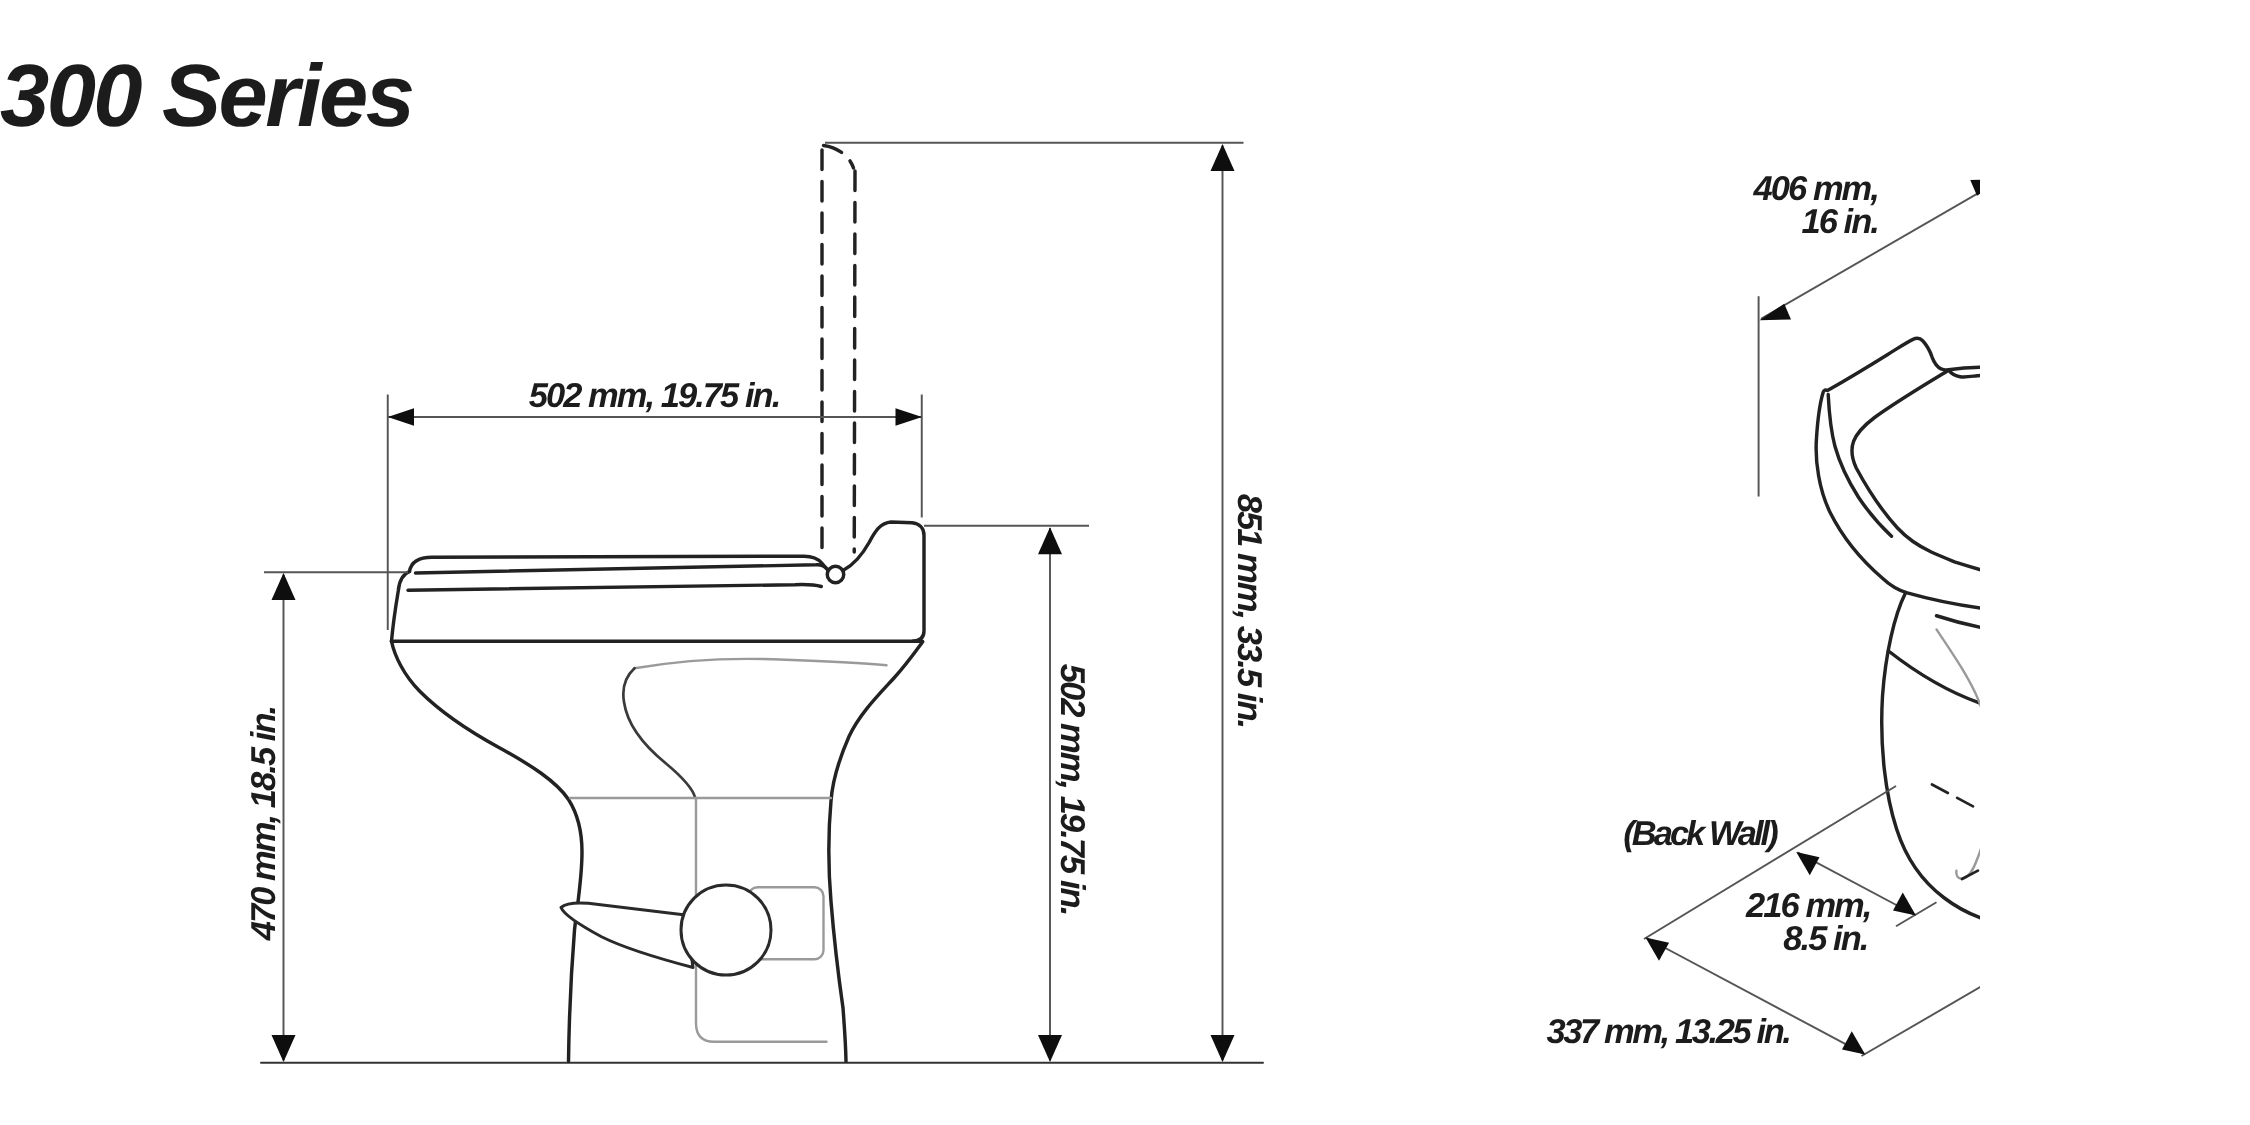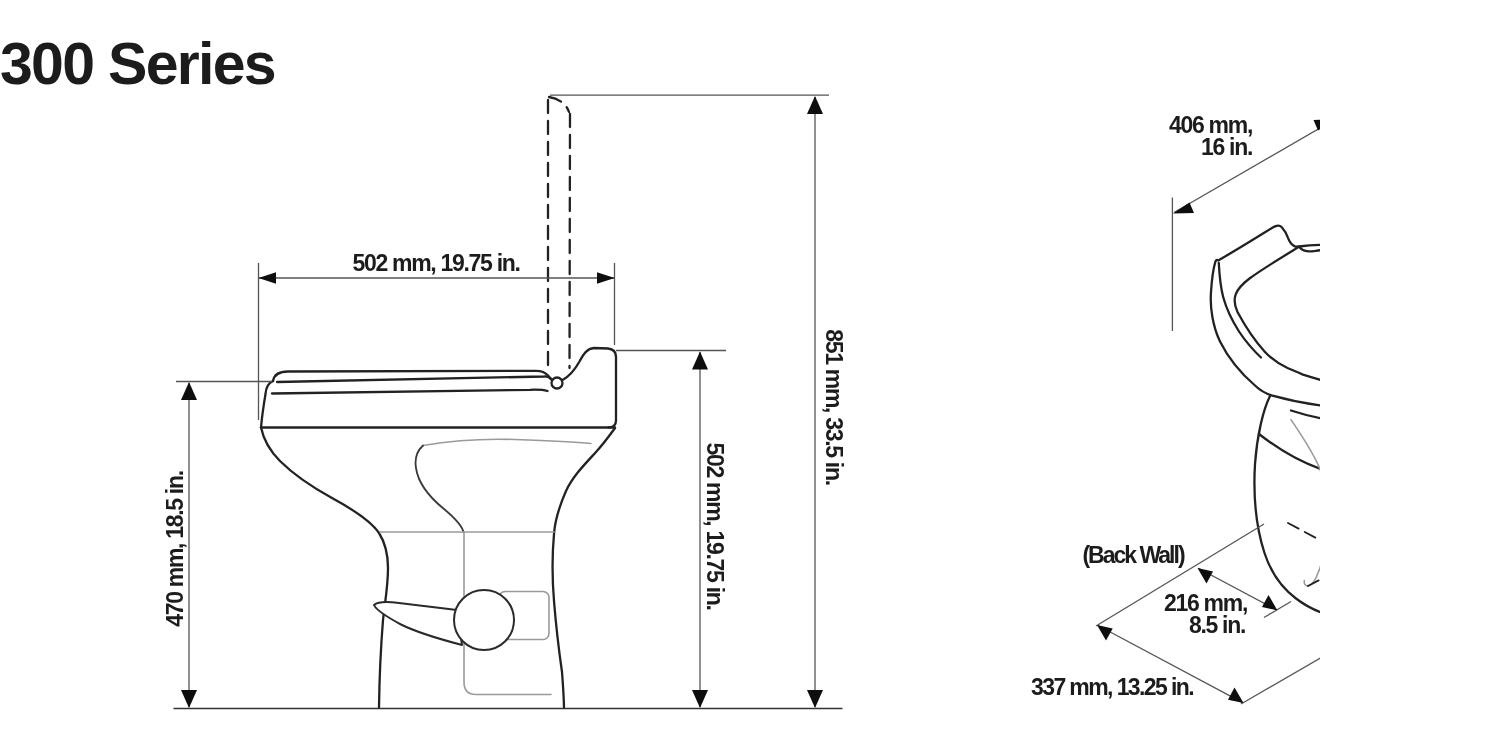--- a/index.html
+++ b/index.html
@@ -1,17 +1,17 @@
 <!DOCTYPE html>
 <html><head>
 <meta charset="utf-8">
 <style>
   html,body{margin:0;padding:0;background:#ffffff;}
   .page{position:relative;width:1320px;height:750px;background:#fff;overflow:hidden;
-        font-family:"Liberation Sans", sans-serif;}
+        font-family:"Liberation Sans", sans-serif;font-style:italic;}
   svg{position:absolute;top:0;left:0;}
   text{font-family:"Liberation Sans", sans-serif;font-weight:bold;fill:#1c1c1c;}
   .dim{font-size:23px;letter-spacing:-1.3px;}
 </style>
 </head>
 <body>
 <div class="page">
 <svg width="1500" height="750" viewBox="0 0 1500 750">
 
   <text x="0" y="84" style="font-size:59px;letter-spacing:-1.7px;">300 Series</text>

